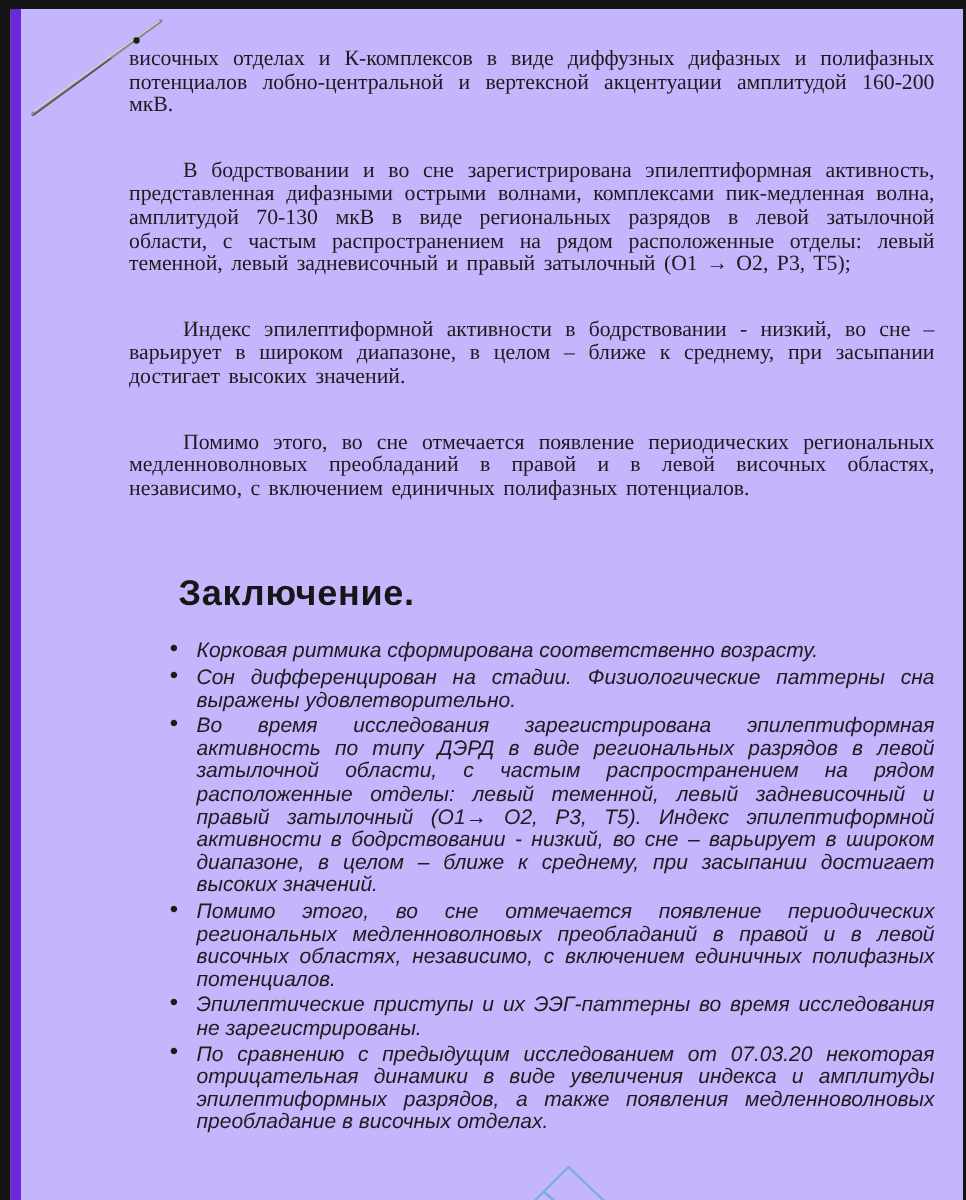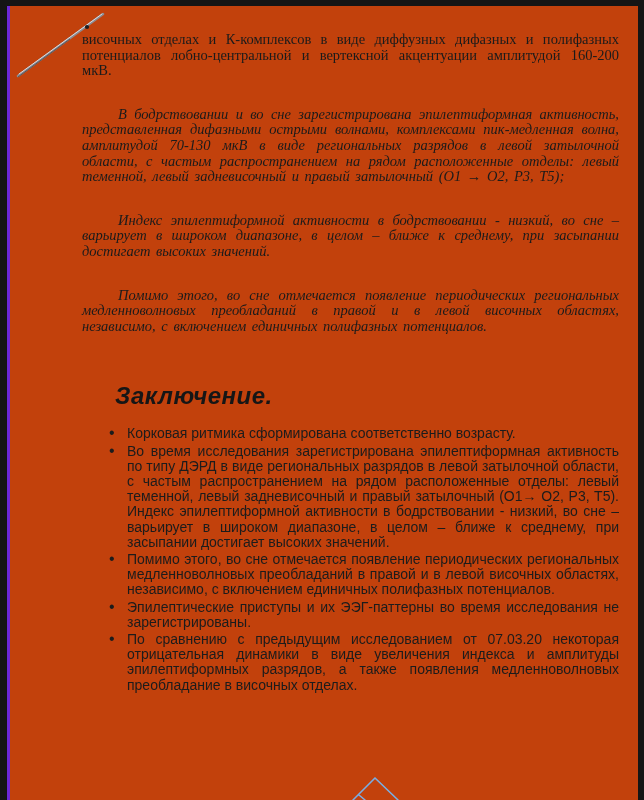--- a/index.html
+++ b/index.html
@@ -2,44 +2,44 @@
 <html><head>
 <meta charset="utf-8">
 <style>
   html,body{margin:0;padding:0;width:644px;height:800px;overflow:hidden;background:#141414;}
   .frame{position:absolute;background:#151515;}
   .frame-top{left:0;top:0;width:644px;height:6px;}
   .frame-left{left:0;top:0;width:6px;height:800px;}
   .frame-right{left:635px;top:0;width:9px;height:800px;}
   .page{
     position:absolute;left:7px;top:6px;width:628px;height:794px;
-    background:#c2410c;border-left:3px solid #6d28d9;
+    background:#c4b5fd;border-left:7px solid #6d28d9;
   }
   .content{
     position:absolute;left:72px;top:26px;width:537px;
     color:#1b1b1b;
   }
   p.serif{
     margin:0;font-family:"Liberation Serif",serif;font-size:14.5px;
     line-height:15.6px;text-align:justify;text-indent:36px;word-spacing:1px;
   }
   p.no-indent{text-indent:0;}
   .italic-block{margin-top:14px;}
-  .italic-block p.serif{font-style:italic;word-spacing:2px;margin-top:28px;}
+  .italic-block p.serif{word-spacing:2px;margin-top:28px;}
   h2.conclusion{
     margin:48px 0 0 33px;font-family:"Liberation Sans",sans-serif;
-    font-style:italic;font-weight:bold;font-size:24px;color:#161616;
+    font-weight:bold;font-size:24px;color:#161616;
     letter-spacing:0.5px;
   }
   ul.conclusion-list{
     list-style:none;margin:16px 0 0 0;padding:0 0 0 45px;
     font-family:"Liberation Sans",sans-serif;font-size:14px;line-height:15.2px;
     color:#1c1c1c;
   }
-  ul.conclusion-list li{position:relative;text-align:justify;margin:0 0 2px 0;}
+  ul.conclusion-list li{position:relative;text-align:justify;margin:0 0 2px 0;font-style:italic;}
   ul.conclusion-list li::before{
     content:"\2022";position:absolute;left:-18px;top:-1px;font-size:16px;
   }
   .pen-mark{position:absolute;left:0;top:0;pointer-events:none;}
   .triangle-mark{position:absolute;left:335px;top:765px;pointer-events:none;}
 </style>
 </head>
 <body>
 
 <div class="frame frame-top"></div>
@@ -61,20 +61,21 @@
     <div class="italic-block">
       <p class="serif">В бодрствовании и во сне зарегистрирована эпилептиформная активность, представленная дифазными острыми волнами, комплексами пик-медленная волна, амплитудой 70-130 мкВ в виде региональных разрядов в левой затылочной области, с частым распространением на рядом расположенные отделы: левый теменной, левый задневисочный и  правый затылочный (O1 → O2, P3, T5);</p>
       <p class="serif">Индекс эпилептиформной активности в бодрствовании - низкий, во сне – варьирует в широком диапазоне, в целом – ближе к среднему, при засыпании достигает высоких значений.</p>
       <p class="serif">Помимо этого, во сне отмечается появление периодических региональных медленноволновых преобладаний в правой и в левой височных областях, независимо, с включением единичных полифазных потенциалов.</p>
     </div>
 
     <h2 class="conclusion">Заключение.</h2>
 
     <ul class="conclusion-list">
       <li>Корковая ритмика сформирована соответственно возрасту.</li>
+      <li>Сон дифференцирован на стадии. Физиологические паттерны сна выражены удовлетворительно.</li>
       <li>Во время исследования зарегистрирована эпилептиформная активность по типу ДЭРД в виде региональных разрядов в левой затылочной области, с частым распространением на рядом расположенные отделы: левый теменной, левый задневисочный и  правый затылочный (O1→ O2, P3, T5). Индекс эпилептиформной активности в бодрствовании - низкий, во сне – варьирует в широком диапазоне, в целом – ближе к среднему, при засыпании достигает высоких значений.</li>
       <li>Помимо этого, во сне отмечается появление периодических региональных медленноволновых преобладаний в правой и в левой височных областях, независимо, с включением единичных полифазных потенциалов.</li>
       <li>Эпилептические приступы и их ЭЭГ-паттерны во время исследования не зарегистрированы.</li>
       <li>По сравнению с предыдущим исследованием от 07.03.20 некоторая отрицательная динамики в виде увеличения индекса и амплитуды эпилептиформных разрядов, а также появления медленноволновых преобладание в височных отделах.</li>
     </ul>
   </div>
 
   <svg class="triangle-mark" width="70" height="30" viewBox="0 0 70 30">
     <path d="M30,7 L8,29 M30,7 L53,29 M14,24 L20,29" fill="none" stroke-linecap="round" stroke-width="1.6" stroke="#79aee5"></path>
   </svg>

